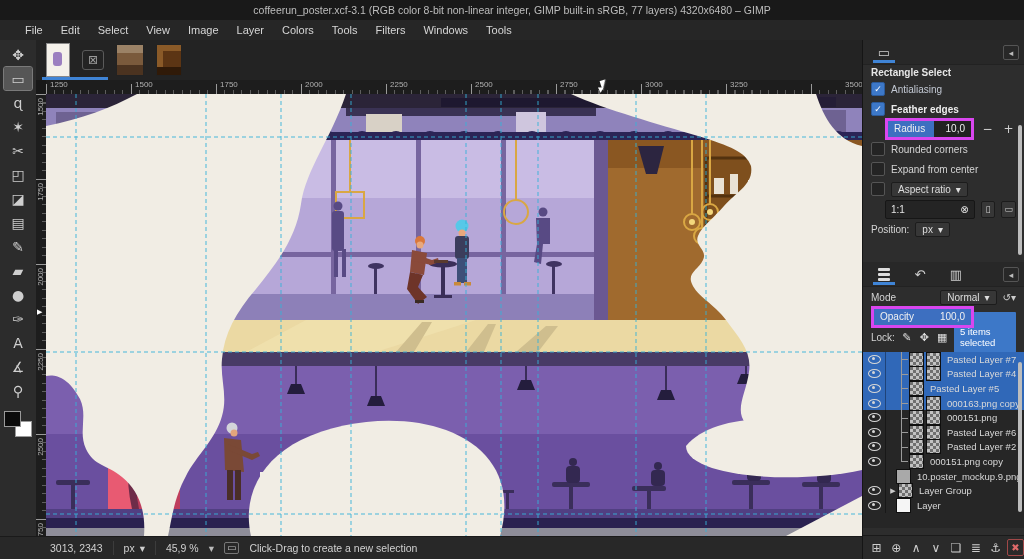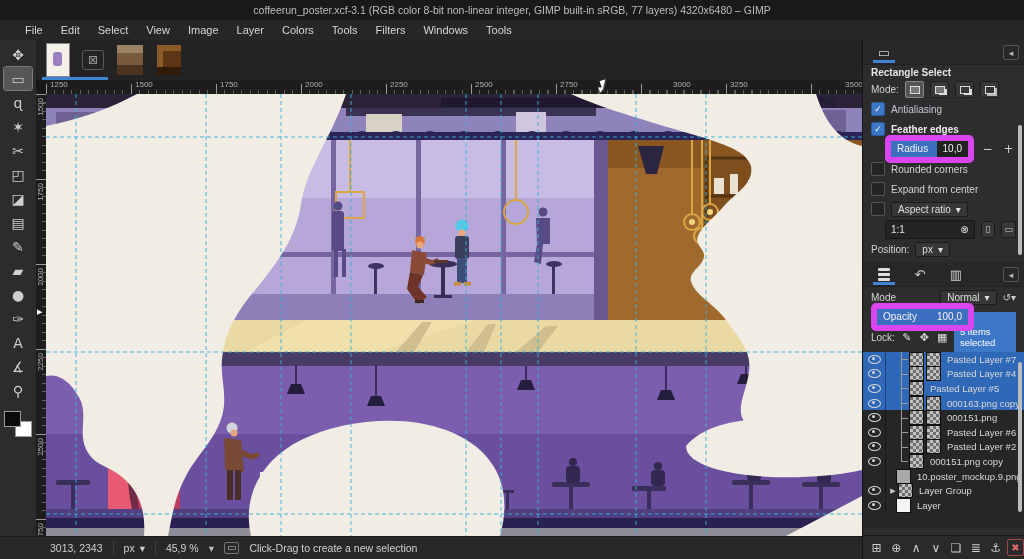--- a/index.html
+++ b/index.html
@@ -81,21 +81,21 @@
   .cb.off{background:#242424;border:1px solid #555}
   .lbl-dim{color:#c3c9d4}
   .lbl-b{color:#ececec;font-weight:bold}
   .modebox{width:17px;height:15px;background:#383838;border:1px solid #1d1d1d;border-radius:2px;
            position:relative;flex:0 0 auto}
   .modebox.sel{background:#555;border-color:#888}
   .modebox i{position:absolute;left:4px;top:4px;width:8px;height:6px;border:1px solid #ddd;background:#777}
   .modebox.m2 i{box-shadow:3px 2px 0 -1px #ddd}
   .modebox.m3 i{background:transparent;box-shadow:3px 2px 0 -1px #ddd}
   .modebox.m4 i{background:#333;box-shadow:2px 2px 0 #bbb}
-  .slider{flex:1;height:16px;background:#222;border:6px solid #d946ef;position:relative;border-radius:5px;overflow:hidden}
+  .slider{flex:1;height:16px;background:#222;border:3px solid #d946ef;position:relative;border-radius:0;overflow:hidden}
   .slider .fill{position:absolute;top:0;left:0;bottom:0;background:#3d6fc0}
   .slider .sl{position:absolute;left:6px;top:2px;font-size:10px;color:#f0f0f0}
   .slider .sv{position:absolute;right:6px;top:2px;font-size:10px;color:#f0f0f0}
   .mini{width:15px;text-align:center;color:#cfcfcf;font-size:12px;flex:0 0 auto}
   .mini.dim{color:#6f6f6f}
   .dropbtn{background:#373737;border:1px solid #1c1c1c;border-radius:2px;padding:1px 6px;color:#dedede;
            display:inline-flex;gap:5px;align-items:center}
   .entry{background:#242424;border:1px solid #161616;border-radius:2px;color:#e4e4e4;
          display:flex;align-items:center;justify-content:space-between;padding:1px 5px;width:98px;height:15px}
   .sqbtn{width:16px;height:15px;background:#373737;border:1px solid #1c1c1c;border-radius:2px;
@@ -191,21 +191,21 @@
 
 <div class="corner"></div>
 <div class="ruler-top">
     <span class="rt-label" style="left: 4px;">1250</span>
     <span class="rt-label" style="left: 89px;">1500</span>
     <span class="rt-label" style="left: 174px;">1750</span>
     <span class="rt-label" style="left: 259px;">2000</span>
     <span class="rt-label" style="left: 344px;">2250</span>
     <span class="rt-label" style="left: 429px;">2500</span>
     <span class="rt-label" style="left: 514px;">2750</span>
-    <span class="rt-label" style="left: 599px; margin-left: 28px;">3000</span>
+    <span class="rt-label" style="left: 599px;">3000</span>
     <span class="rt-label" style="left: 684px;">3250</span>
     <span class="rt-label" style="left: 769px; padding-left: 30px;">3500</span>
   </div>
 <div class="ruler-left">
     <span class="rl-label" style="top: 4px;">1500</span>
     <span class="rl-label" style="top: 89px;">1750</span>
     <span class="rl-label" style="top: 174px;">2000</span>
     <span class="rl-label" style="top: 259px;">2250</span>
     <span class="rl-label" style="top: 344px;">2500</span>
     <span class="rl-label" style="top: 429px;">2750</span>
@@ -505,35 +505,20 @@
 
 <div class="dock">
 
   <div class="opts">
     <div class="tabrow">
       <div class="dtab active glyph">▭</div>
       <div class="dockmenu glyph">◂</div>
     </div>
     <div class="opt-title">Rectangle Select</div>
     <div class="optrow">
-      <span>Mode:</span>
-      <span class="modebox sel">
-          <i></i>
-        </span>
-      <span class="modebox m2">
-          <i></i>
-        </span>
-      <span class="modebox m3">
-          <i></i>
-        </span>
-      <span class="modebox m4">
-          <i></i>
-        </span>
-    </div>
-    <div class="optrow">
       <span class="cb on">✓</span>
       <span class="lbl-dim">Antialiasing</span>
     </div>
     <div class="optrow">
       <span class="cb on">✓</span>
       <span class="lbl-b">Feather edges</span>
     </div>
     <div class="optrow" style="margin-left:14px">
       <div class="slider">
         <div class="fill" style="width:46px"></div>

